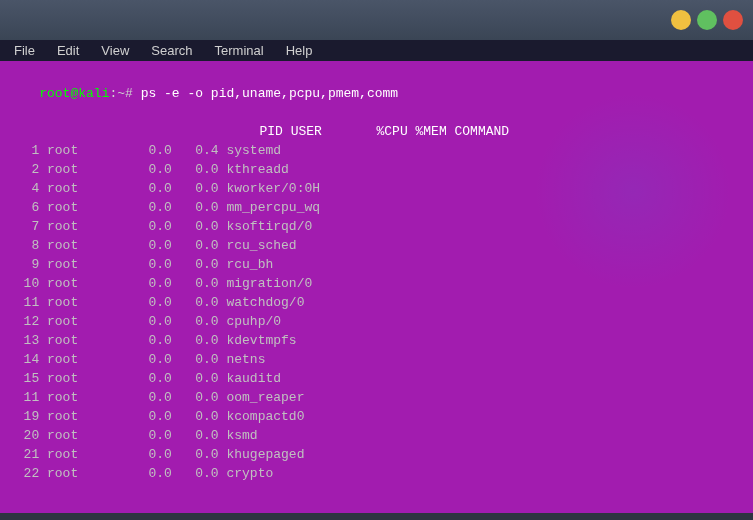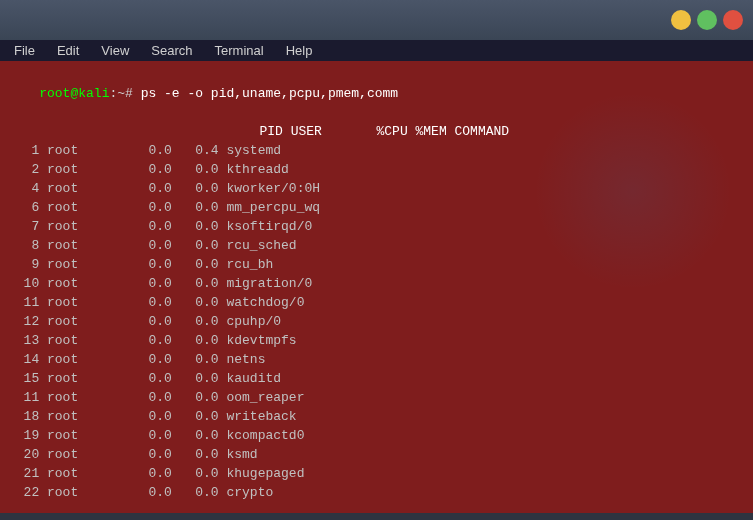--- a/index.html
+++ b/index.html
@@ -65,21 +65,21 @@
       font-size: 13px;
       padding: 2px 10px;
       cursor: pointer;
       border-radius: 3px;
     }
 
     
     .terminal {
       width: 100%;
       height: calc(520px - 40px - 28px);
-      background: #7f1d1d;
+      background: #a21caf;
       padding: 4px 8px;
       overflow: hidden;
       position: relative;
     }
 
     
     .terminal::before {
       content: '';
       position: absolute;
       right: 20px;
@@ -142,19 +142,18 @@
       <div class="terminal-line">   7 root         0.0   0.0 ksoftirqd/0</div>
       <div class="terminal-line">   8 root         0.0   0.0 rcu_sched</div>
       <div class="terminal-line">   9 root         0.0   0.0 rcu_bh</div>
       <div class="terminal-line">  10 root         0.0   0.0 migration/0</div>
       <div class="terminal-line">  11 root         0.0   0.0 watchdog/0</div>
       <div class="terminal-line">  12 root         0.0   0.0 cpuhp/0</div>
       <div class="terminal-line">  13 root         0.0   0.0 kdevtmpfs</div>
       <div class="terminal-line">  14 root         0.0   0.0 netns</div>
       <div class="terminal-line">  15 root         0.0   0.0 kauditd</div>
       <div class="terminal-line">  11 root         0.0   0.0 oom_reaper</div>
-      <div class="terminal-line">  18 root         0.0   0.0 writeback</div>
       <div class="terminal-line">  19 root         0.0   0.0 kcompactd0</div>
       <div class="terminal-line">  20 root         0.0   0.0 ksmd</div>
       <div class="terminal-line">  21 root         0.0   0.0 khugepaged</div>
       <div class="terminal-line">  22 root         0.0   0.0 crypto</div>
     </div>
 </div>
 
 </body></html>

